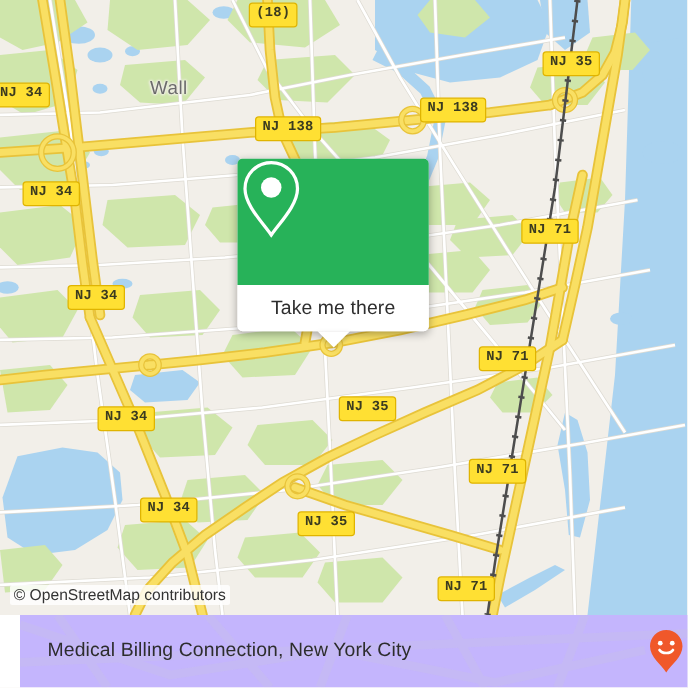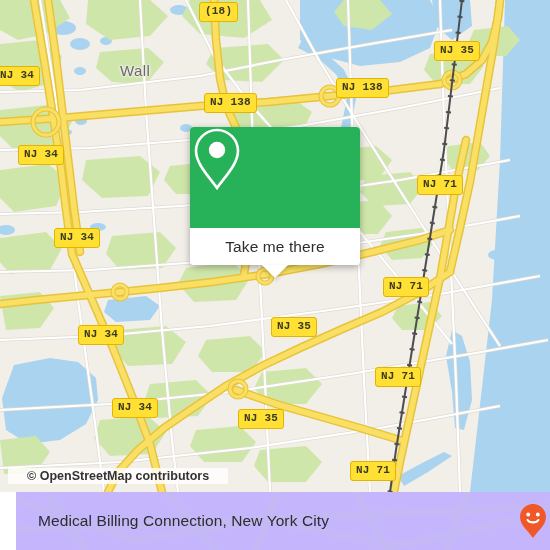--- a/index.html
+++ b/index.html
@@ -48,31 +48,30 @@
     white-space: nowrap;
   }
 
   
   #attribution {
     position: absolute;
     left: 8px; bottom: 8px;
     font-size: 12.5px;
     color: #333333;
     background: rgba(255,255,255,0.82);
-    padding: 1px 19px;
+    padding: 1px 3px;
     border-radius: 2px;
     white-space: nowrap;
-    font-weight: bold;
   }
 
   
   #popup {
     position: absolute;
     left: 190px; top: 127px;
-    width: 170px;
+    width: 153px;
     border-radius: 4px;
     box-shadow: 0 2px 7px rgba(0,0,0,0.32);
     background: #ffffff;
   }
   #popup-header {
     height: 101px;
     background: #27b259;
     border-radius: 4px 4px 0 0;
     display: flex; align-items: center; justify-content: center;
   }

